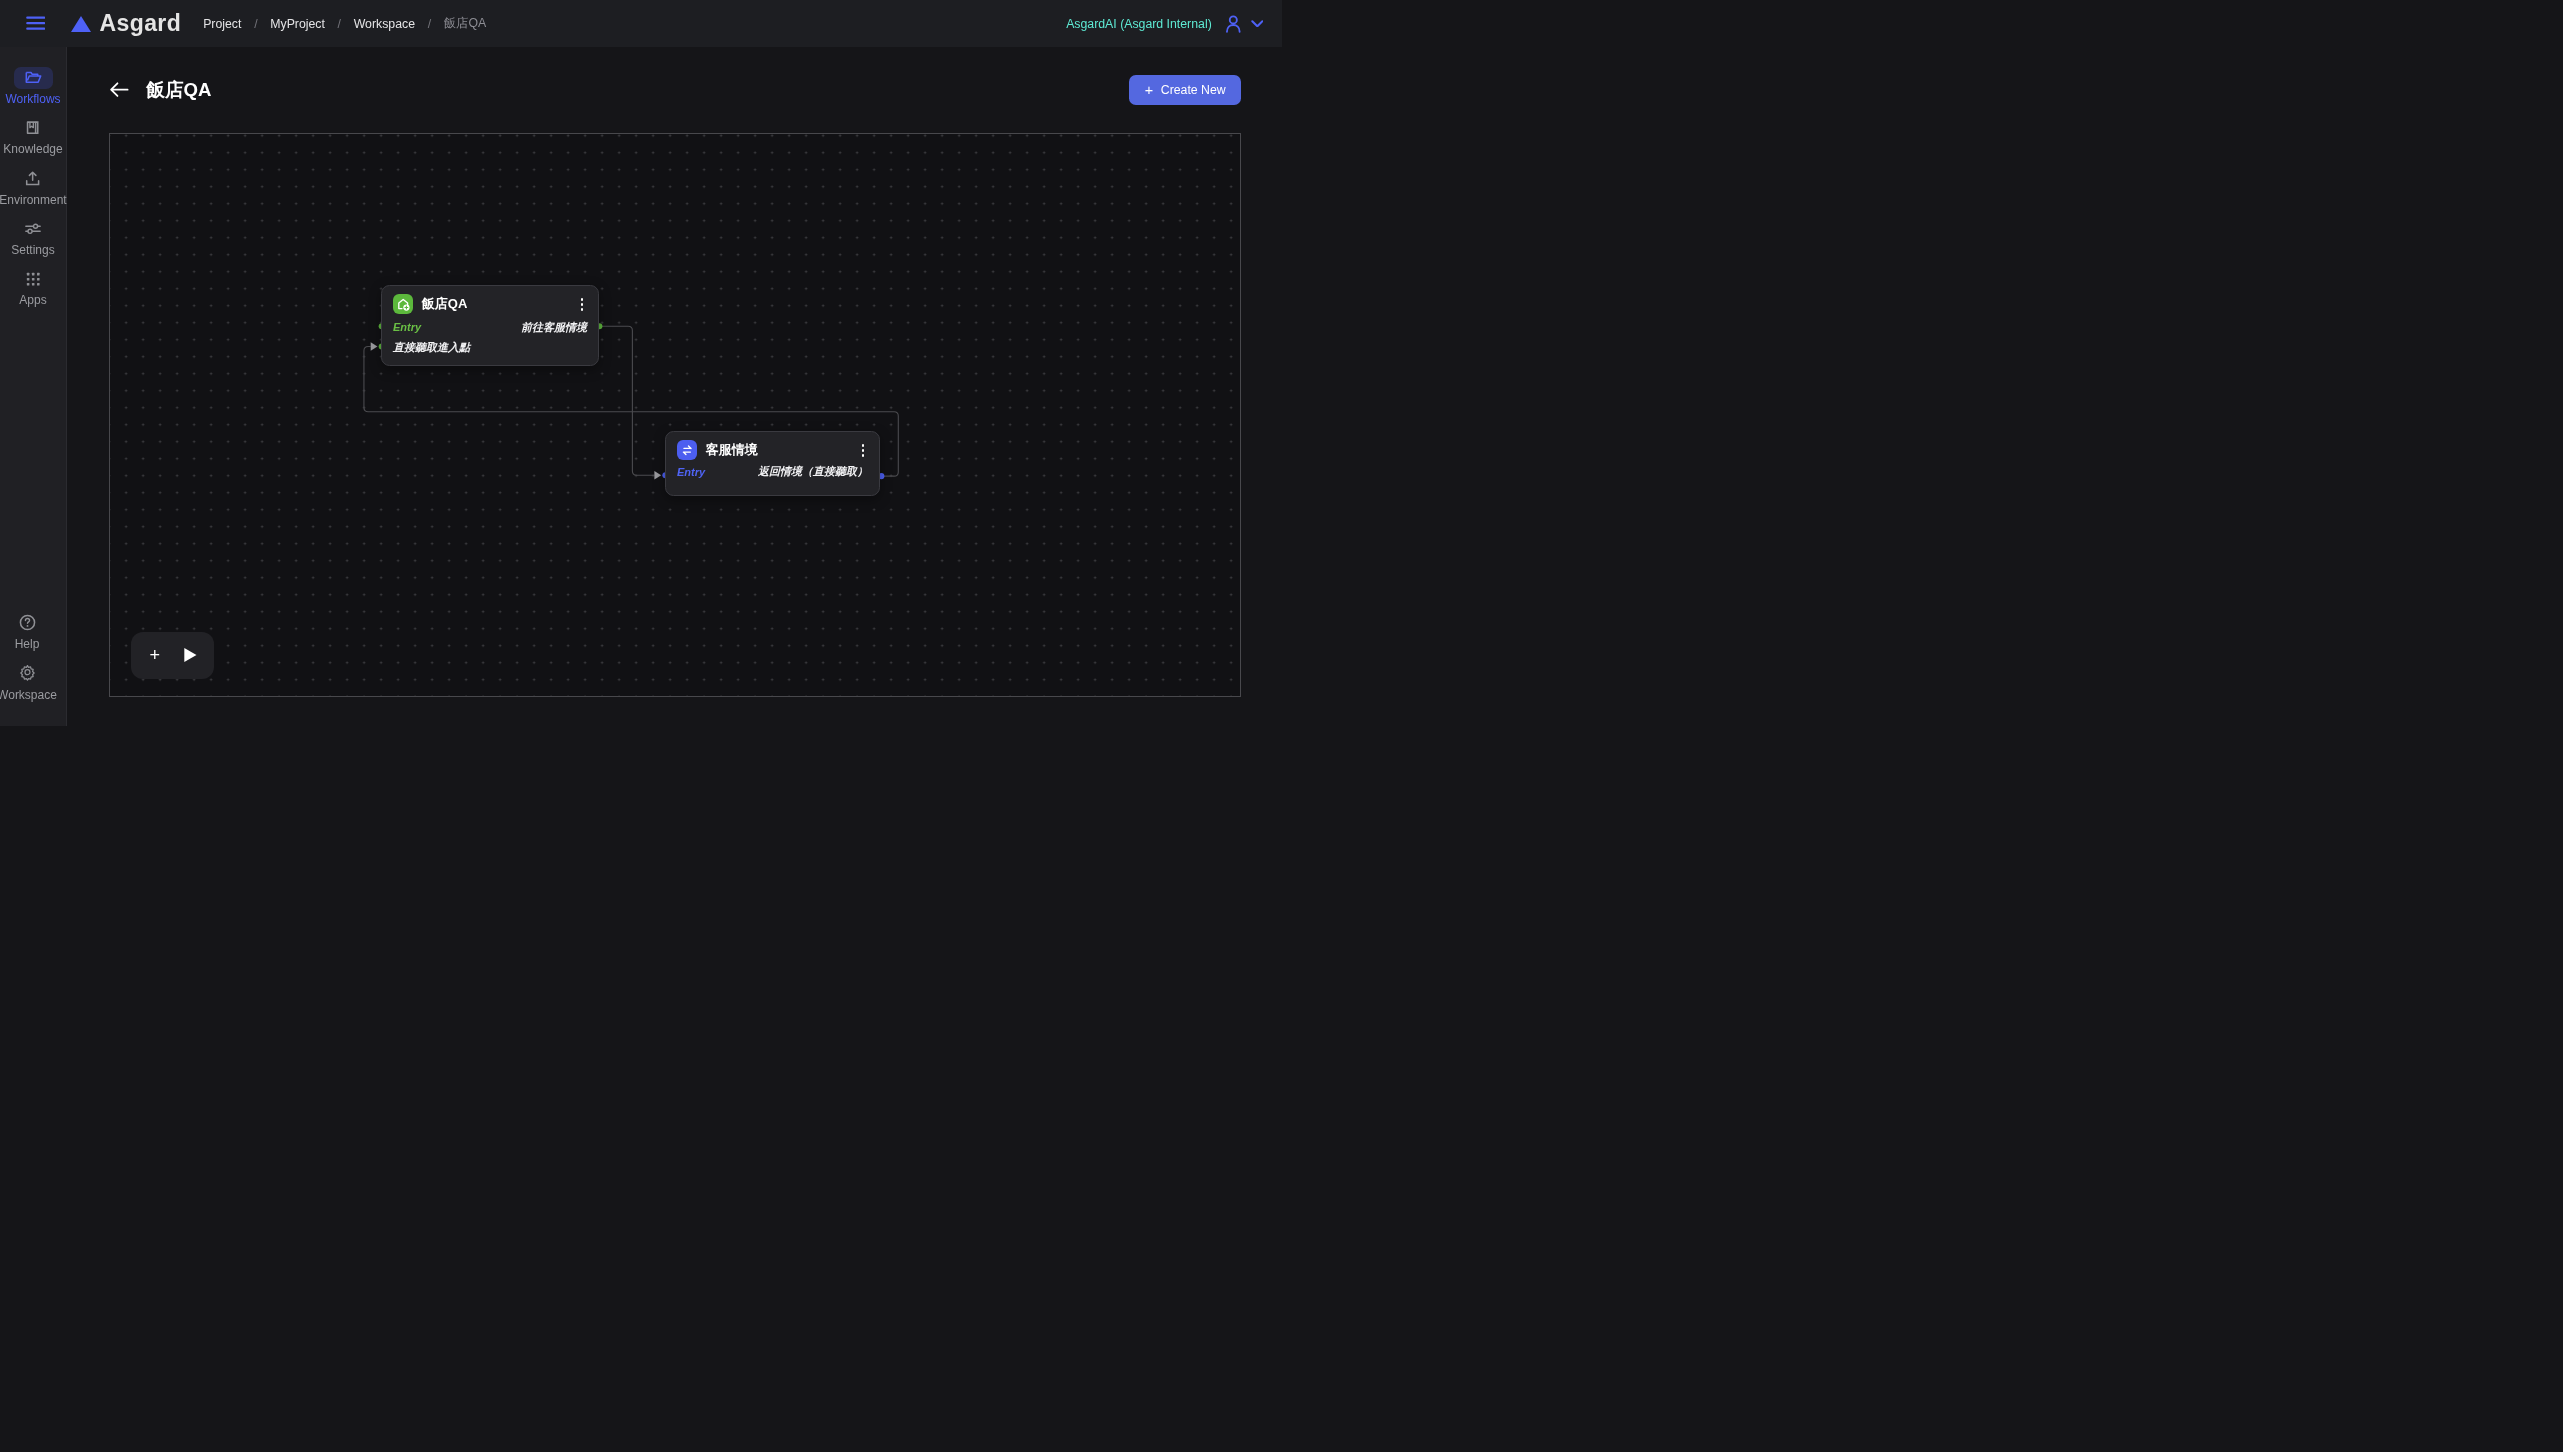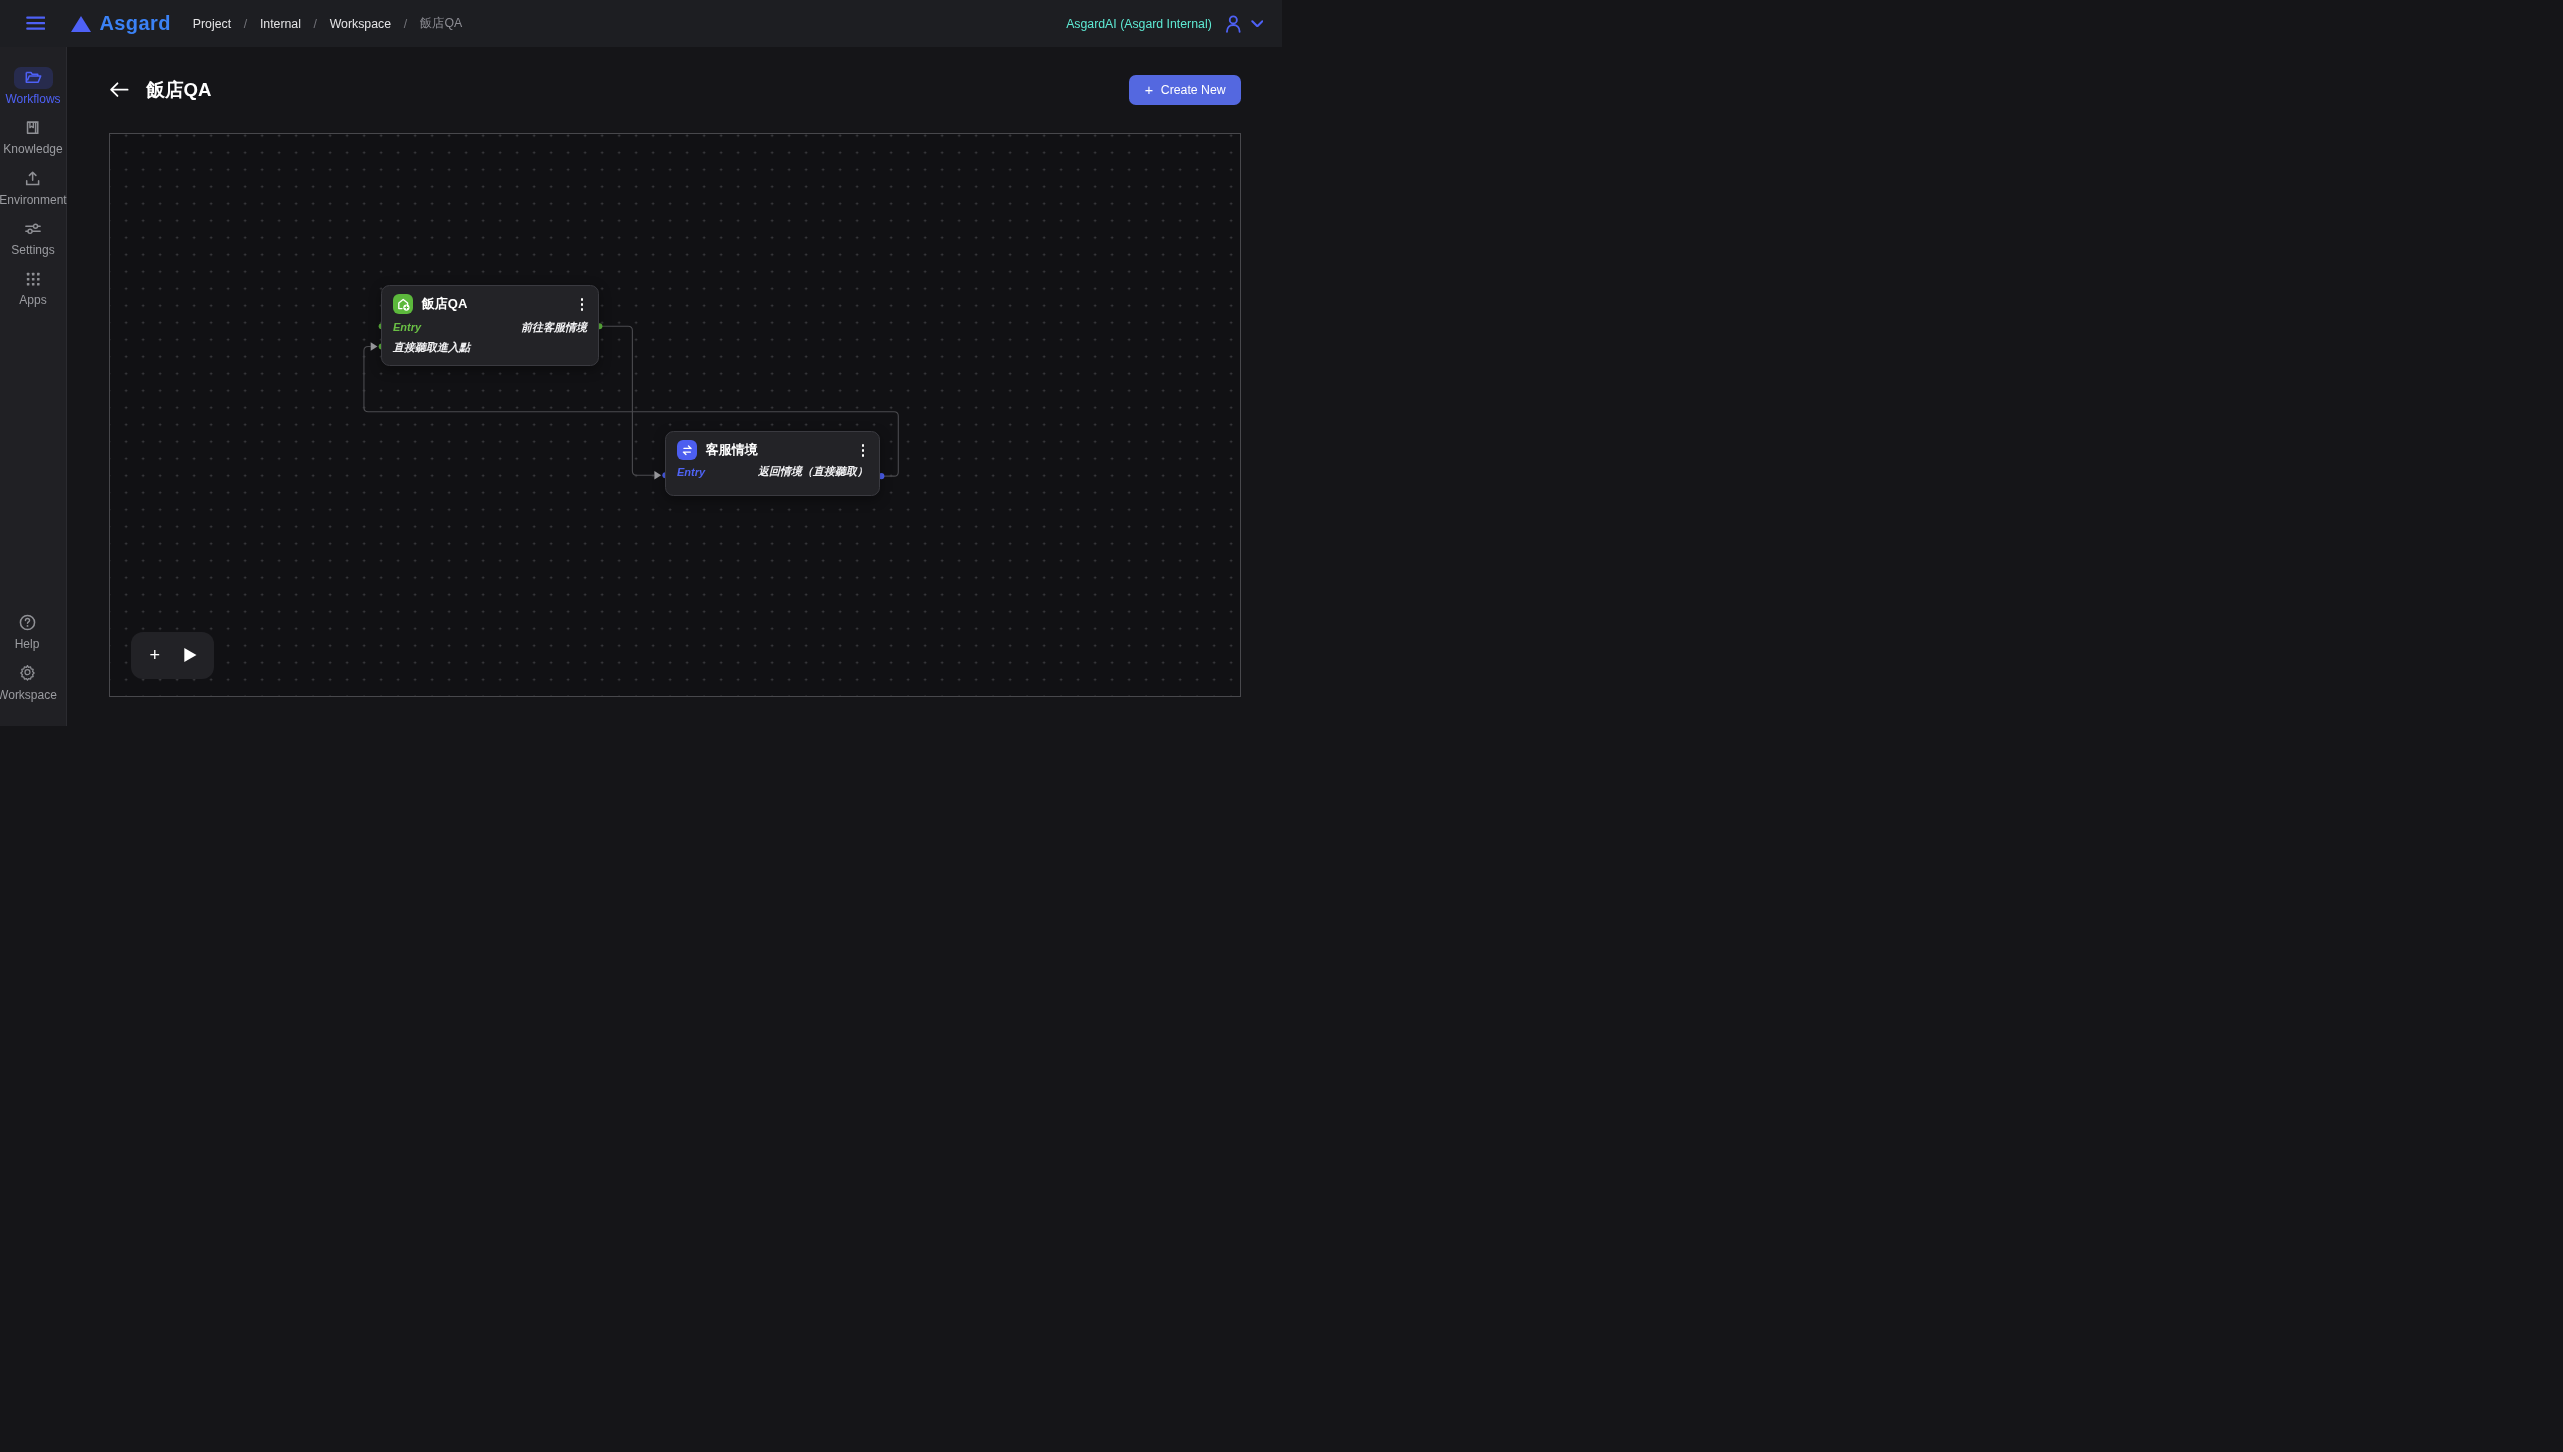--- a/index.html
+++ b/index.html
@@ -20,21 +20,21 @@
     padding:0 18.6px 0 0;
   }
   .hamburger {
     width:47px; display:flex; justify-content:center; align-items:center;
     cursor:pointer; background:none; border:none; margin-left:12px;
   }
   .hamburger svg { display:block; }
   .brand { display:flex; align-items:center; gap:8.5px; margin-left:12px; cursor:pointer; }
   .brand-triangle { width:0; height:0; border-left:10.2px solid transparent;
     border-right:10.2px solid transparent; border-bottom:16px solid #4e61f6; }
-  .brand-name { font-size:20px; font-weight:700; color:#3b82f6; letter-spacing:0.4px; }
+  .brand-name { font-size:23px; font-weight:700; color:#e5e5e5; letter-spacing:0.4px; }
   .breadcrumb { display:flex; align-items:center; gap:12.7px; margin-left:22px; font-size:12.3px; }
   .crumb { color:#e4e4e6; cursor:pointer; }
   .crumb-sep { color:#73737a; }
   .crumb.current { color:#8d8d94; cursor:default; }
   .topbar-right { margin-left:auto; display:flex; align-items:center; gap:8.5px; cursor:pointer; }
   .account-label { color:#5eead4; font-size:12.3px; margin-right:3.4px; }
 
   
   .body-row { flex:1; display:flex; min-height:0; }
 
@@ -134,21 +134,21 @@
         </g>
       </svg>
     </button>
     <div class="brand">
       <span class="brand-triangle"></span>
       <span class="brand-name">Asgard</span>
     </div>
     <nav class="breadcrumb">
       <span class="crumb">Project</span>
       <span class="crumb-sep">/</span>
-      <span class="crumb">Internal</span>
+      <span class="crumb">MyProject</span>
       <span class="crumb-sep">/</span>
       <span class="crumb">Workspace</span>
       <span class="crumb-sep">/</span>
       <span class="crumb current">飯店QA</span>
     </nav>
     <div class="topbar-right">
       <span class="account-label">AsgardAI (Asgard Internal)</span>
       <svg width="18.6" height="18.6" viewBox="0 0 22 22">
         <circle cx="11" cy="7" r="4.2" fill="none" stroke="#4e61f6" stroke-width="2.2"></circle>
         <path d="M3.5 21 C3.5 15.5 7 13 11 13 C15 13 18.5 15.5 18.5 21" fill="none" stroke="#4e61f6" stroke-width="2.2" stroke-linecap="round"></path>

